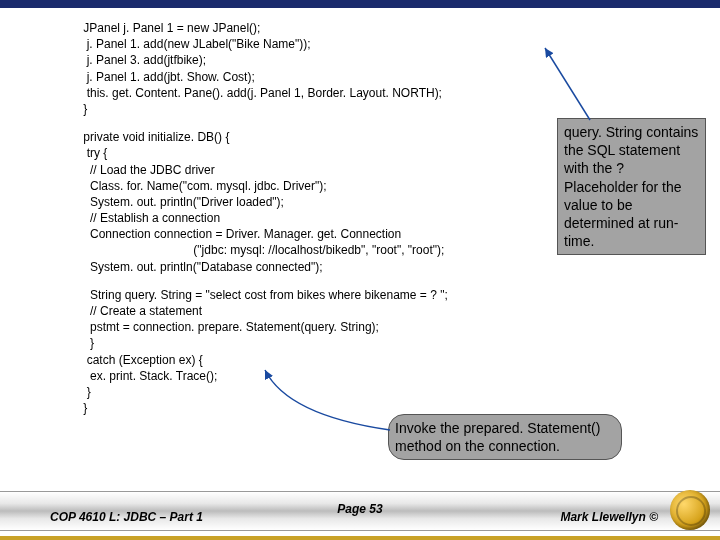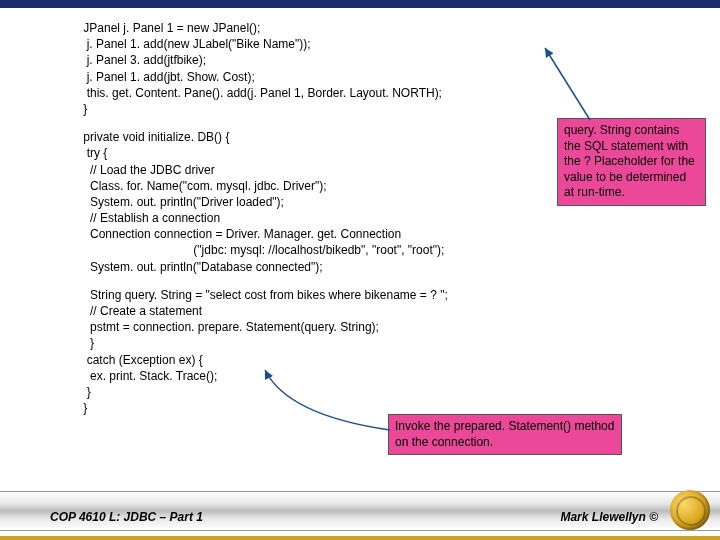--- a/index.html
+++ b/index.html
@@ -27,35 +27,36 @@
     line-height: 1.35;
     font-family: Arial, sans-serif;
   }
   .code-block {
     white-space: pre;
     font-family: Arial, sans-serif;
     font-size: 12px;
   }
   .callout {
     position: absolute;
-    background: #ec4899;
+    background: #a3a3a3;
     border: 1px solid #555;
     padding: 4px 6px;
-    font-size: 12px;
+    font-size: 14px;
     line-height: 1.3;
   }
   .callout1 {
     top: 118px;
     right: 14px;
     width: 135px;
   }
   .callout2 {
     top: 414px;
     left: 388px;
     width: 220px;
+    border-radius: 16px;
   }
   svg.arrows {
     position: absolute;
     top: 0; left: 0;
     width: 720px;
     height: 540px;
     pointer-events: none;
   }
   .footer-bar {
     position: absolute;
@@ -158,19 +159,20 @@
     <marker id="arrowhead" markerWidth="8" markerHeight="8" refX="6" refY="3" orient="auto">
       <path d="M0,0 L6,3 L0,6 Z" fill="#1a4aa0"></path>
     </marker>
   </defs>
   <line x1="590" y1="120" x2="545" y2="48" stroke="#1a4aa0" stroke-width="1.5" marker-end="url(#arrowhead)"></line>
   <path d="M 390 430 C 320 420, 280 400, 265 370" stroke="#1a4aa0" stroke-width="1.5" fill="none" marker-end="url(#arrowhead)"></path>
 </svg>
 
 <div class="footer-bar">
   <div class="footer-gradient"></div>
+  <div class="footer-center">Page 53</div>
   <div class="footer-content">
     <span>COP 4610 L: JDBC – Part 1</span>
     <span style="margin-right:32px">Mark Llewellyn ©</span>
   </div>
   <div class="logo"></div>
 </div>
 <div class="bottom-gold"></div>
 
 </body></html>

